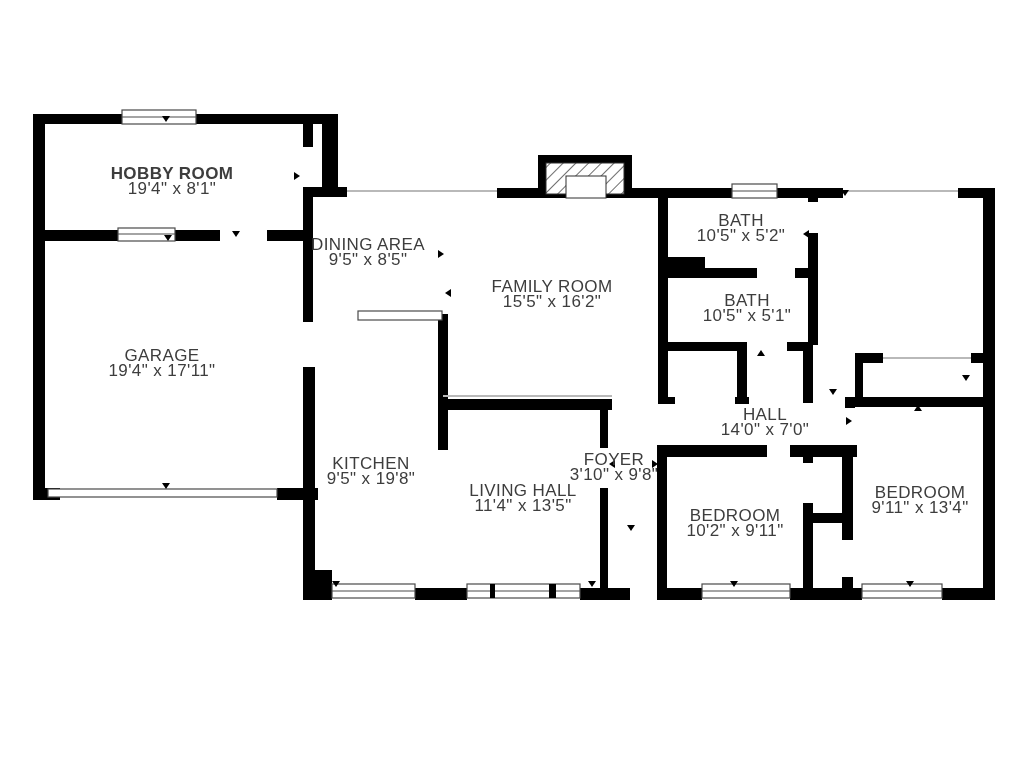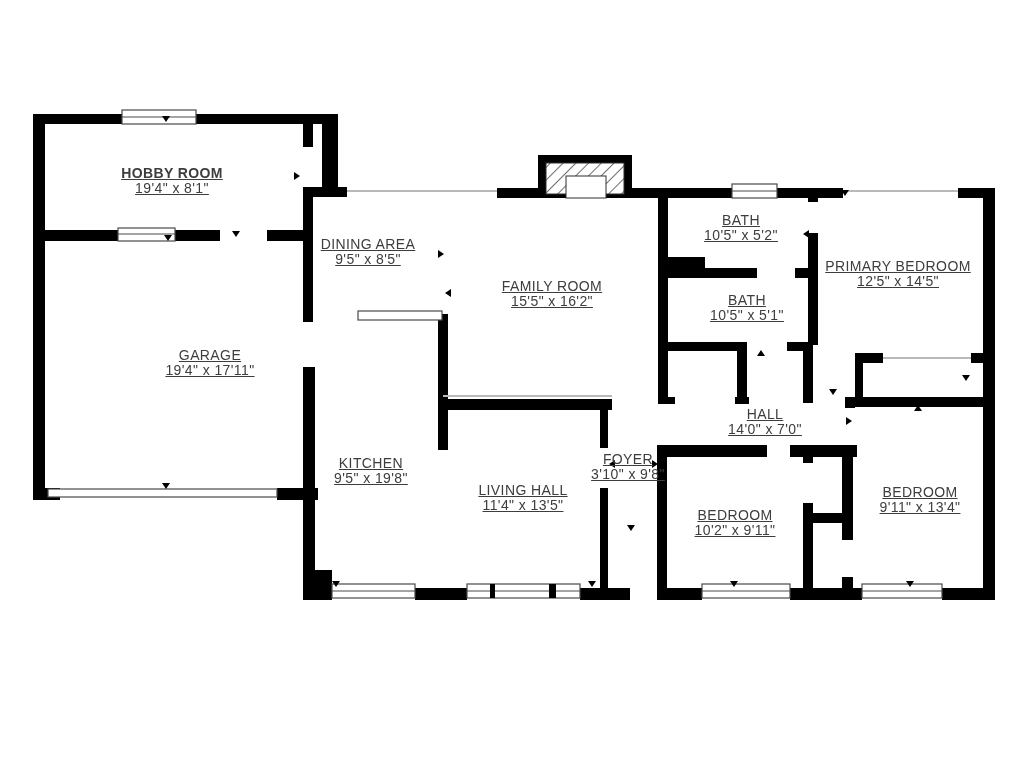--- a/index.html
+++ b/index.html
@@ -1,20 +1,20 @@
 <!DOCTYPE html>
 <html><head>
 <meta charset="utf-8">
 <style>
   html,body{margin:0;padding:0;background:#ffffff;}
   #stage{position:relative;width:1024px;height:768px;background:#ffffff;overflow:hidden;
          font-family:"Liberation Sans","DejaVu Sans",sans-serif;}
   #plan-svg{position:absolute;left:0;top:0;}
   .room-label{position:absolute;transform:translateX(-50%);text-align:center;
-              color:#3d3d3d;font-size:14px;line-height:15px;letter-spacing:.4px;white-space:nowrap;text-decoration:underline;}
+              color:#3d3d3d;font-size:17px;line-height:15px;letter-spacing:.4px;white-space:nowrap;}
   .room-label .rname{font-weight:400;}
   .room-label.bold .rname{font-weight:700;}
   .room-label .rdims{font-weight:400;}
 </style>
 </head>
 <body>
 
 <div id="stage">
 
   <svg id="plan-svg" width="1024" height="768" viewBox="0 0 1024 768">
@@ -154,53 +154,49 @@
       <path transform="translate(612,464) rotate(90)" d="M-4,-3 L4,-3 L0,3 Z"></path>
       <path transform="translate(448,293) rotate(90)" d="M-4,-3 L4,-3 L0,3 Z"></path>
       <path transform="translate(806,234) rotate(90)" d="M-4,-3 L4,-3 L0,3 Z"></path>
     </g>
   </svg>
 
   <div class="room-label bold" style="left:172px;top:166px;">
     <div class="rname">HOBBY ROOM</div>
     <div class="rdims">19'4" x 8'1"</div>
   </div>
-  <div class="room-label" style="left:162px;top:348px;margin-left:48px;">
+  <div class="room-label" style="left:162px;top:348px;">
     <div class="rname">GARAGE</div>
     <div class="rdims">19'4" x 17'11"</div>
   </div>
   <div class="room-label" style="left:368px;top:237px;">
     <div class="rname">DINING AREA</div>
     <div class="rdims">9'5" x 8'5"</div>
   </div>
   <div class="room-label" style="left:552px;top:279px;text-align:center;">
     <div class="rname">FAMILY ROOM</div>
     <div class="rdims">15'5" x 16'2"</div>
   </div>
   <div class="room-label" style="left:741px;top:213px;">
     <div class="rname">BATH</div>
     <div class="rdims">10'5" x 5'2"</div>
   </div>
   <div class="room-label" style="left:747px;top:293px;">
     <div class="rname">BATH</div>
     <div class="rdims">10'5" x 5'1"</div>
   </div>
-  <div class="room-label" style="left:898px;top:259px;">
-    <div class="rname">PRIMARY BEDROOM</div>
-    <div class="rdims">12'5" x 14'5"</div>
-  </div>
   <div class="room-label" style="left:371px;top:456px;">
     <div class="rname">KITCHEN</div>
     <div class="rdims">9'5" x 19'8"</div>
   </div>
   <div class="room-label" style="left:523px;top:483px;">
     <div class="rname">LIVING HALL</div>
     <div class="rdims">11'4" x 13'5"</div>
   </div>
-  <div class="room-label" style="left:628px;top:452px;">
+  <div class="room-label" style="left:614px;top:452px;">
     <div class="rname">FOYER</div>
     <div class="rdims">3'10" x 9'8"</div>
   </div>
   <div class="room-label" style="left:765px;top:407px;">
     <div class="rname">HALL</div>
     <div class="rdims">14'0" x 7'0"</div>
   </div>
   <div class="room-label" style="left:735px;top:508px;">
     <div class="rname">BEDROOM</div>
     <div class="rdims">10'2" x 9'11"</div>

